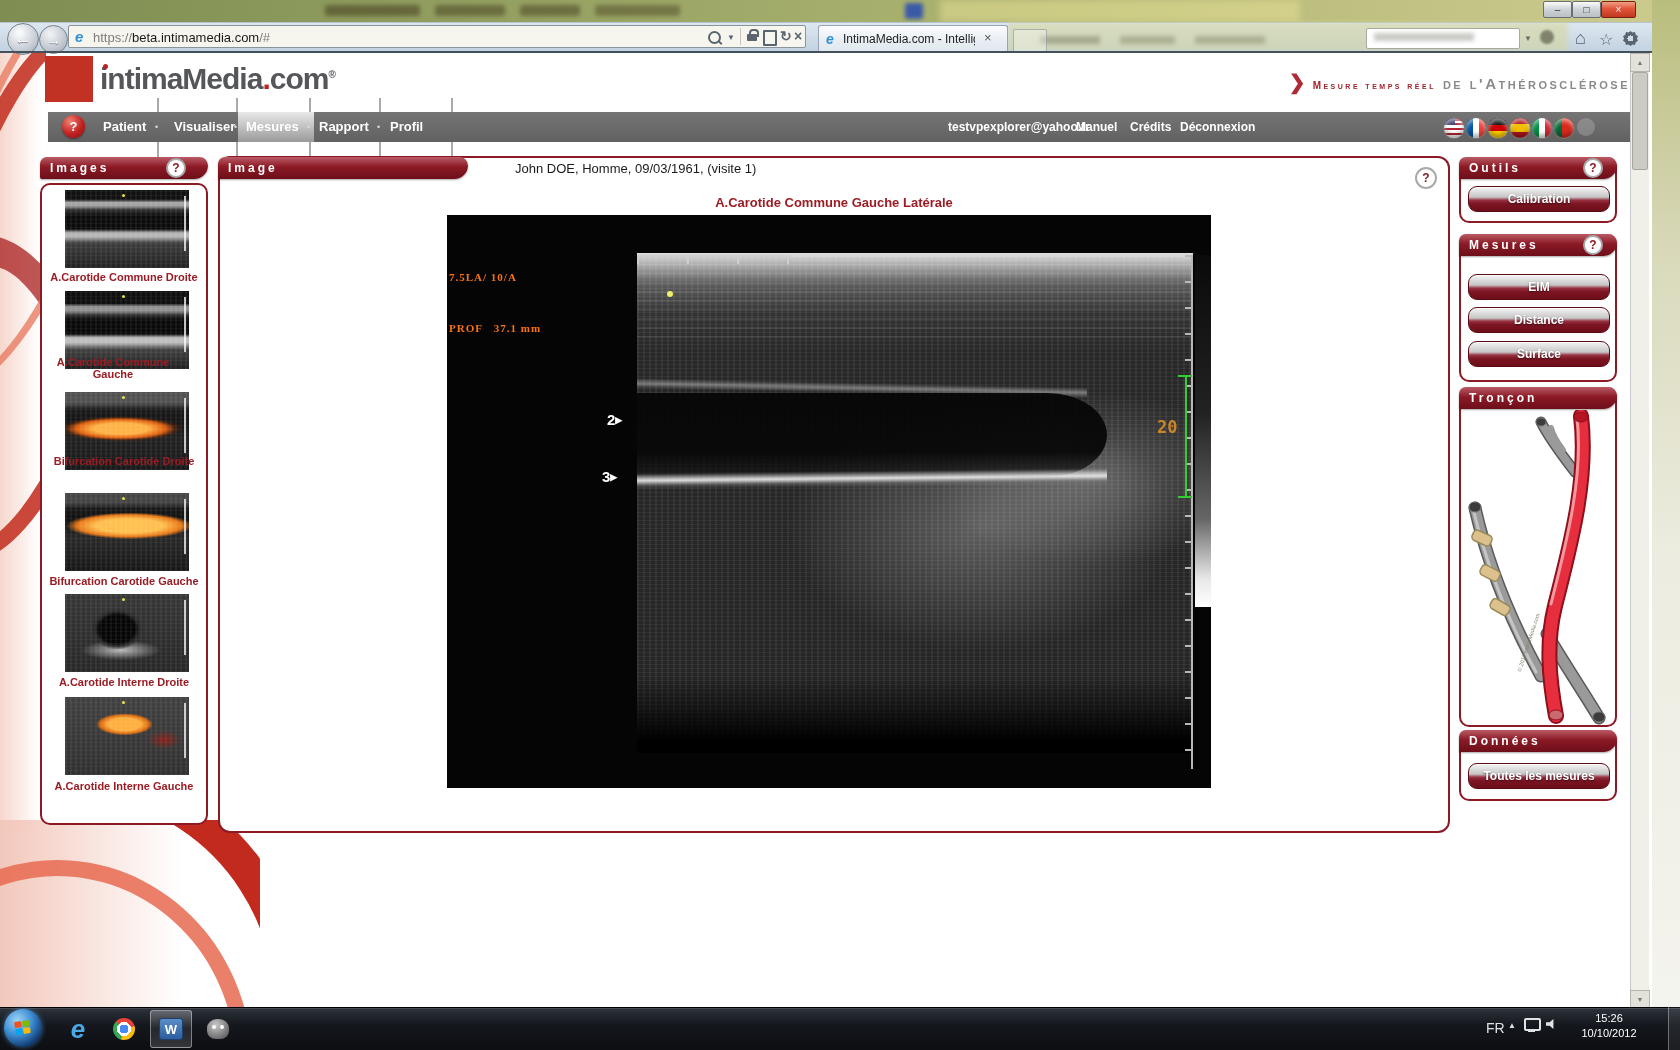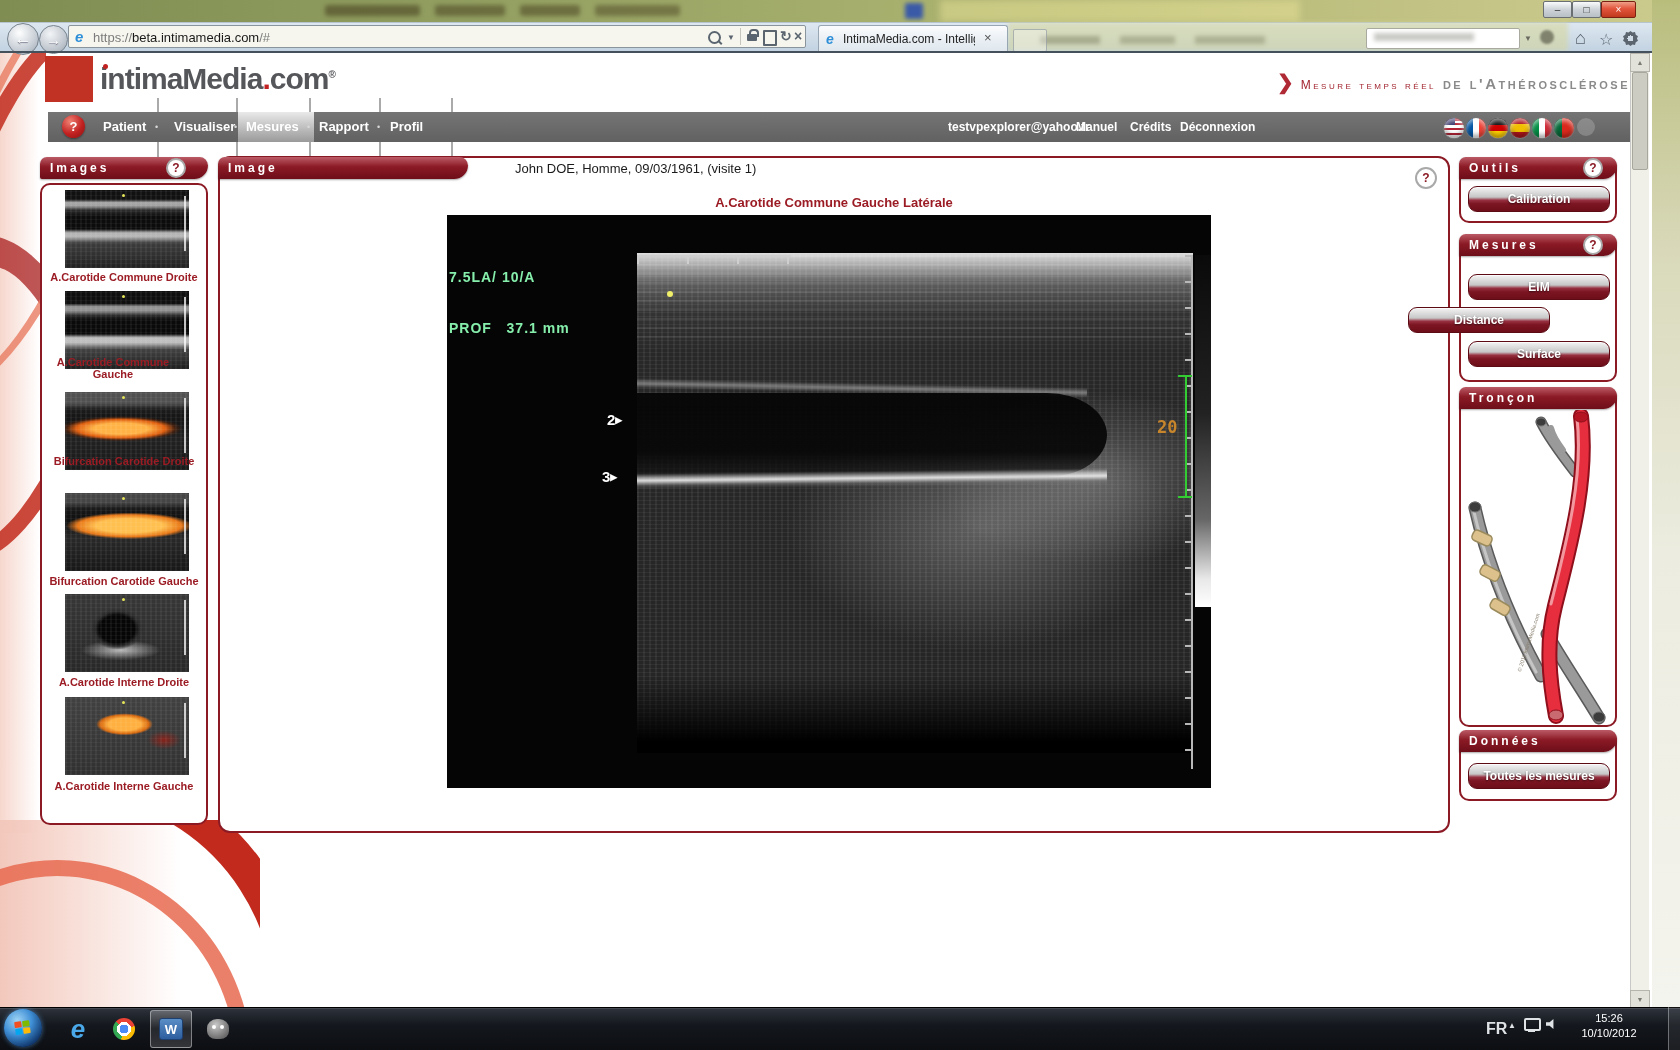--- a/index.html
+++ b/index.html
@@ -138,21 +138,21 @@
   <div class="arc" style="left:-140px;top:40px;width:360px;height:380px;border:16px solid #e86a50;transform:rotate(4deg);opacity:.85"></div>
 </div>
 <div class="abs" style="left:45px;top:56px;width:48px;height:46px;background:#c23224;z-index:1"></div>
 
 <div class="abs" style="left:100px;top:62px;z-index:2;font-weight:bold;font-size:30px;color:#55565a;letter-spacing:-1px;cursor:pointer">
   <span>intimaMedia</span><span style="color:#c22121">.</span><span>com</span><sup style="font-size:10px;letter-spacing:0">®</sup>
 </div>
 <div class="abs" style="left:103px;top:64px;width:5px;height:5px;border-radius:50%;background:#c22121;z-index:3"></div>
 <div class="abs" style="right:50px;top:70px;z-index:2;display:flex;align-items:baseline;gap:7px;white-space:nowrap">
   <span style="color:#b02a35;font-size:20px;font-weight:bold">❯</span>
-  <span style="font-variant:small-caps;letter-spacing:2.5px;font-weight:normal;font-size:12px;color:#a1242e">Mesure temps réel</span>
+  <span style="font-variant:small-caps;letter-spacing:2.5px;font-weight:bold;font-size:10px;color:#a1242e">Mesure temps réel</span>
   <span style="font-variant:small-caps;letter-spacing:2.5px;font-weight:bold;font-size:15px;color:#8a8a8a">de l'Athérosclérose</span>
 </div>
 
 <div class="abs tick" style="left:157px;top:98px;height:60px"></div>
 <div class="abs tick" style="left:236px;top:98px;height:60px"></div>
 <div class="abs tick" style="left:309px;top:98px;height:60px"></div>
 <div class="abs tick" style="left:379px;top:98px;height:60px"></div>
 <div class="abs tick" style="left:451px;top:98px;height:60px"></div>
 
 <div class="abs" style="left:48px;top:112px;width:1582px;height:30px;background:linear-gradient(180deg,#757575,#616161);z-index:2"></div>
@@ -263,22 +263,22 @@
   <div class="abs" style="left:190px;top:168px;width:450px;height:10px;
        background:linear-gradient(180deg,rgba(0,0,0,0),rgba(190,190,190,.55) 50%,rgba(0,0,0,0));transform:rotate(1.2deg);filter:blur(.5px)"></div>
   <div class="abs" style="left:190px;top:178px;width:470px;height:84px;
        background:linear-gradient(180deg,rgba(5,5,5,.92),rgba(8,8,8,.95) 70%,rgba(20,20,20,.6));
        border-radius:0 60px 60px 0 / 0 42px 42px 0;filter:blur(.6px)"></div>
   <div class="abs" style="left:190px;top:256px;width:470px;height:16px;
        background:linear-gradient(180deg,rgba(0,0,0,0),rgba(238,238,238,.92) 45%,rgba(130,130,130,.4) 75%,rgba(0,0,0,0));transform:rotate(-.6deg);filter:blur(.5px)"></div>
   <div class="abs" style="left:190px;top:460px;width:556px;height:78px;
        background:linear-gradient(180deg,rgba(0,0,0,0),#000 85%)"></div>
 
-  <div class="abs" style="left:2px;top:20px;color:#86efac;
-       font-family:Liberation Sans, sans-serif;font-weight:bold;font-size:14px;line-height:17px;letter-spacing:1px;white-space:pre">
+  <div class="abs" style="left:2px;top:20px;color:#f97316;
+       font-family:Liberation Serif, serif;font-weight:bold;font-size:11px;line-height:17px;letter-spacing:1px;white-space:pre">
     <div>7.5LA/ 10/A</div>
     <div>PROF   37.1 mm</div>
   </div>
   <div class="abs" style="left:190px;top:40px;width:154px;height:7px;
        border-top:2px solid #cfcfcf;background:repeating-linear-gradient(90deg,#cfcfcf 0 2px,rgba(0,0,0,0) 2px 50px)"></div>
   <div class="abs" style="left:744px;top:40px;width:2px;height:514px;background:#b8b8b8"></div>
   <div class="abs" style="left:738px;top:40px;width:6px;height:514px;
        background:repeating-linear-gradient(180deg,#b8b8b8 0 2px,rgba(0,0,0,0) 2px 26px)"></div>
   <div class="abs" style="left:748px;top:40px;width:16px;height:352px;
        background:linear-gradient(180deg,#0a0a0a 0%,#222 45%,#666 75%,#e8e8e8 92%,#fff 100%)"></div>
@@ -301,21 +301,21 @@
     <span>?</span>
   </div>
 <div class="abs redbtn" style="left:1468px;top:186px;width:140px;height:24px">Calibration</div>
 
 <div class="abs panelbox" style="left:1459px;top:234px;width:158px;height:148px"></div>
 <div class="abs tab-red" style="left:1459px;top:234px;width:158px"><span>Mesures</span></div>
 <div class="abs helpW" style="left:1583px;top:235px;width:20px;height:20px;cursor:pointer">
     <span>?</span>
   </div>
 <div class="abs redbtn" style="left:1468px;top:274px;width:140px;height:24px">EIM</div>
-<div class="abs redbtn" style="left:1408px;top:307px;width:140px;height:24px">Distance</div>
+<div class="abs redbtn" style="left:1468px;top:307px;width:140px;height:24px">Distance</div>
 <div class="abs redbtn" style="left:1468px;top:341px;width:140px;height:24px">Surface</div>
 
 <div class="abs panelbox" style="left:1459px;top:387px;width:158px;height:340px"></div>
 <div class="abs tab-red" style="left:1459px;top:387px;width:158px"><span>Tronçon</span></div>
 <svg class="abs" style="left:1461px;top:410px;z-index:3" width="154" height="315" viewBox="0 0 154 315">
   <path d="M14,98 C28,160 52,215 80,266" fill="none" stroke="#5a5a5a" stroke-width="13" stroke-linecap="round"></path>
   <path d="M14,98 C28,160 52,215 80,266" fill="none" stroke="#9a9a9a" stroke-width="10" stroke-linecap="round"></path>
   <path d="M12,98 C26,158 48,212 75,262" fill="none" stroke="#cfcfcf" stroke-width="3" stroke-linecap="round" opacity=".8"></path>
   <ellipse cx="14" cy="97" rx="6" ry="5" fill="#3c3c3c" stroke="#707070"></ellipse>
   <path d="M138,308 C120,278 102,252 86,224" fill="none" stroke="#5a5a5a" stroke-width="13" stroke-linecap="round"></path>
@@ -382,21 +382,21 @@
     <span style="color:#fff;font-weight:bold;font-size:13px">W</span>
   </span>
 </div>
 <div class="abs appbtn" style="left:198px;top:1011px;width:40px;height:36px">
   <span style="width:22px;height:20px;border-radius:45% 45% 40% 40%;position:relative;
         background:radial-gradient(circle at 40% 30%,#c8c8c8,#6a6a6a 75%)">
     <span class="abs" style="left:5px;top:6px;width:4px;height:4px;border-radius:50%;background:#fff"></span>
     <span class="abs" style="left:13px;top:6px;width:4px;height:4px;border-radius:50%;background:#fff"></span>
   </span>
 </div>
-<span class="abs trayico" style="left:1486px;top:1020px;font-size:16px;font-weight:bold">FR</span>
+<span class="abs trayico" style="left:1486px;top:1020px;font-size:14px;font-weight:normal">FR</span>
 <span class="abs trayico" style="left:1508px;top:1021px;font-size:8px">▲</span>
 <span class="abs trayico" style="left:1524px;top:1018px;width:13px;height:9px;border:2px solid #dfe3e6;border-radius:2px"></span>
 <span class="abs" style="left:1528px;top:1030px;width:7px;height:2px;background:#dfe3e6;z-index:11"></span>
 <span class="abs trayico" style="left:1546px;top:1018px;width:12px;height:12px;background:#dfe3e6;
       clip-path:polygon(0 35%,30% 35%,62% 8%,62% 92%,30% 65%,0 65%)"></span>
 <div class="abs" style="left:1572px;top:1011px;width:74px;height:34px;z-index:11;cursor:pointer;
      color:#fff;font-size:11px;line-height:15px;text-align:center">
   <div>15:26</div>
   <div>10/10/2012</div>
 </div>

